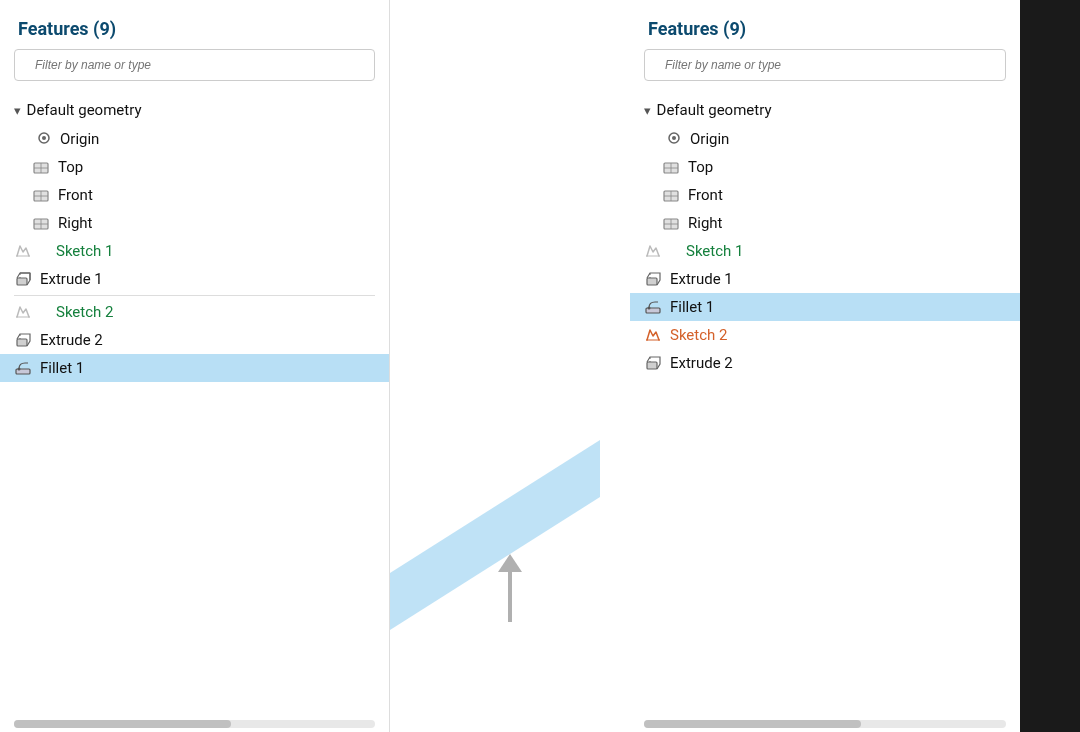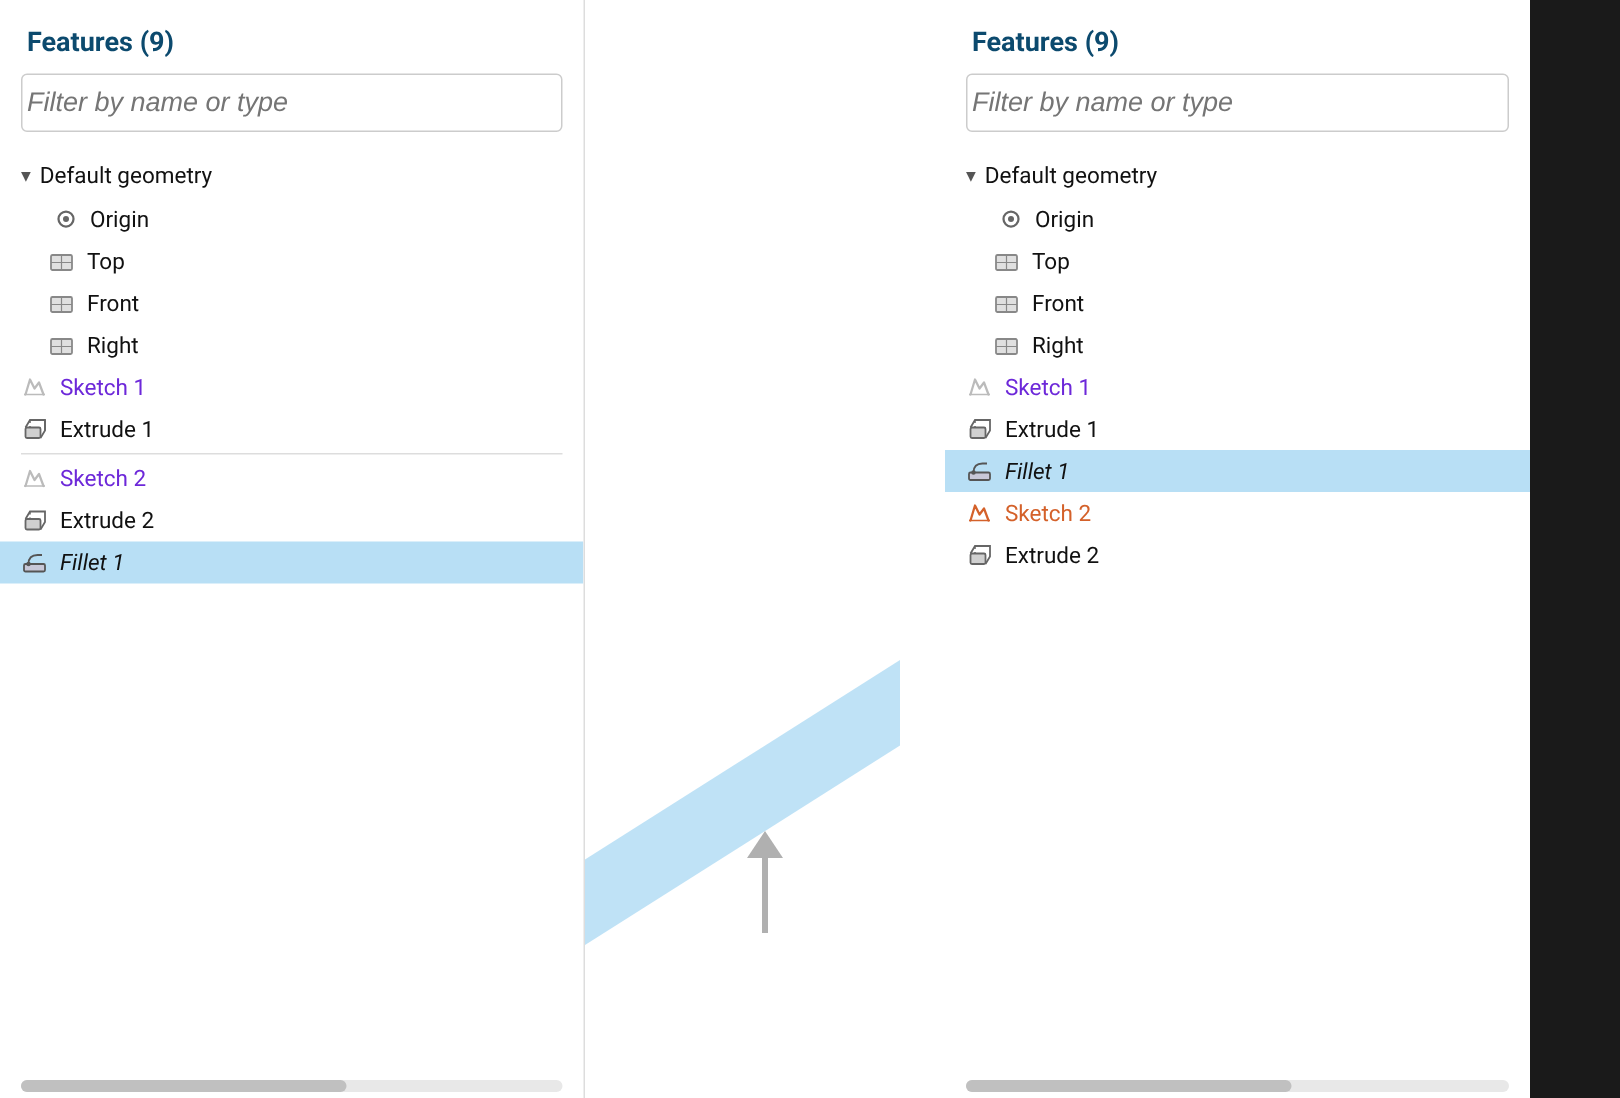--- a/index.html
+++ b/index.html
@@ -50,59 +50,59 @@
       color: #0c4a6e;
       padding: 18px 18px 10px 18px;
     }
 
     .filter-input-wrapper {
       padding: 0 14px 14px 14px;
     }
 
     .filter-input {
       width: 100%;
-      padding: 8px 3px;
+      padding: 8px 20px;
       border: 1.5px solid #ccc;
       border-radius: 4px;
-      font-size: 18px;
+      font-size: 12px;
       color: #aaa;
       font-style: italic;
       outline: none;
       background: white;
     }
 
     .tree-section {
       flex: 1;
       overflow-y: auto;
       overflow-x: hidden;
       padding-bottom: 8px;
     }
 
     .tree-item {
       display: flex;
-      align-items: center;
+      align-items: flex-start;
       padding: 5px 14px 5px 14px;
       cursor: pointer;
       font-size: 15px;
       color: #111;
       user-select: none;
       white-space: nowrap;
     }
 
     .tree-item.selected {
       background: #b8dff5;
-      font-style: italic;
     }
 
     .tree-item .item-label {
       font-size: 15px;
     }
 
     .tree-item.muted .item-label {
-      color: #6d28d9;
+      color: #15803d;
+      margin-left: 16px;
     }
 
     .tree-item.orange .item-label {
       color: #d4612a;
     }
 
     
     .group-header {
       display: flex;
       align-items: center;

